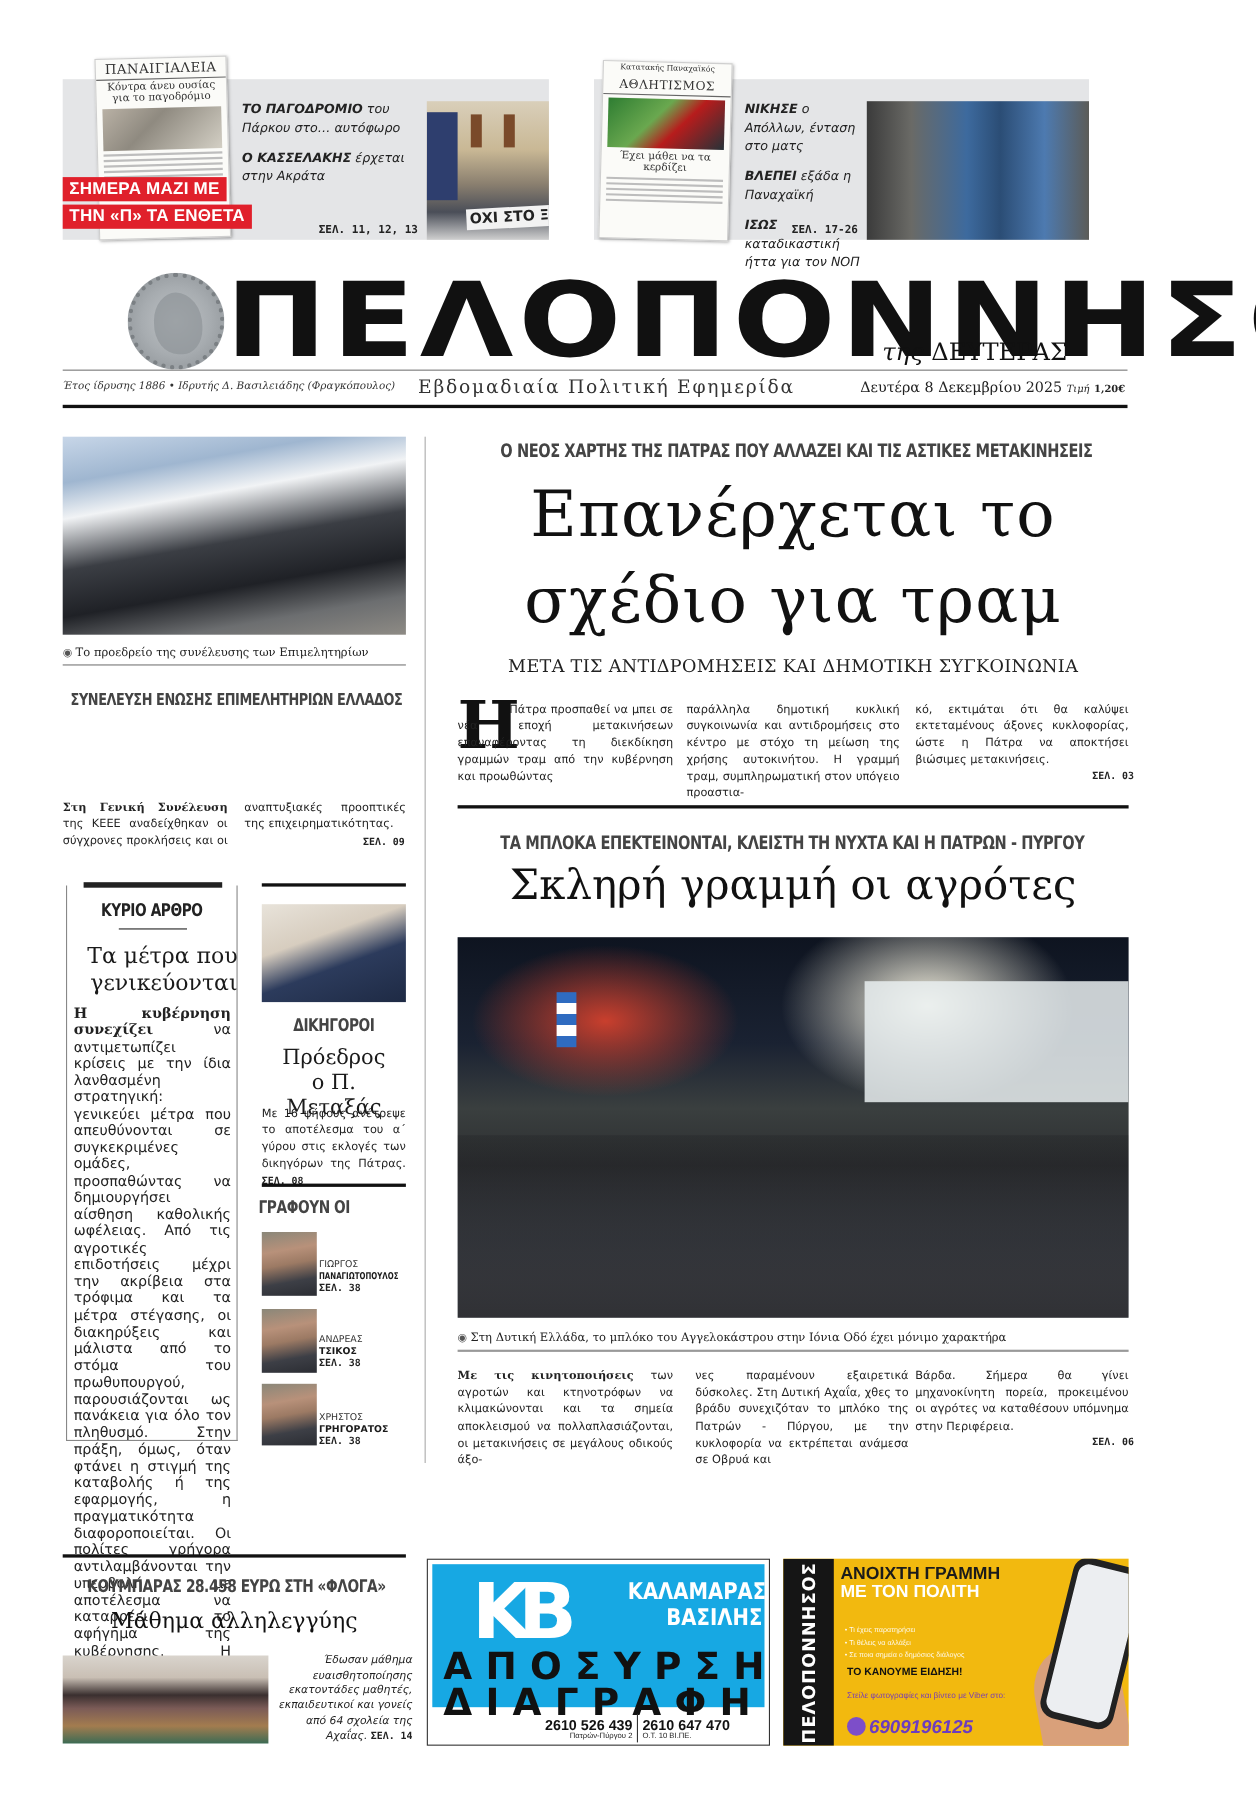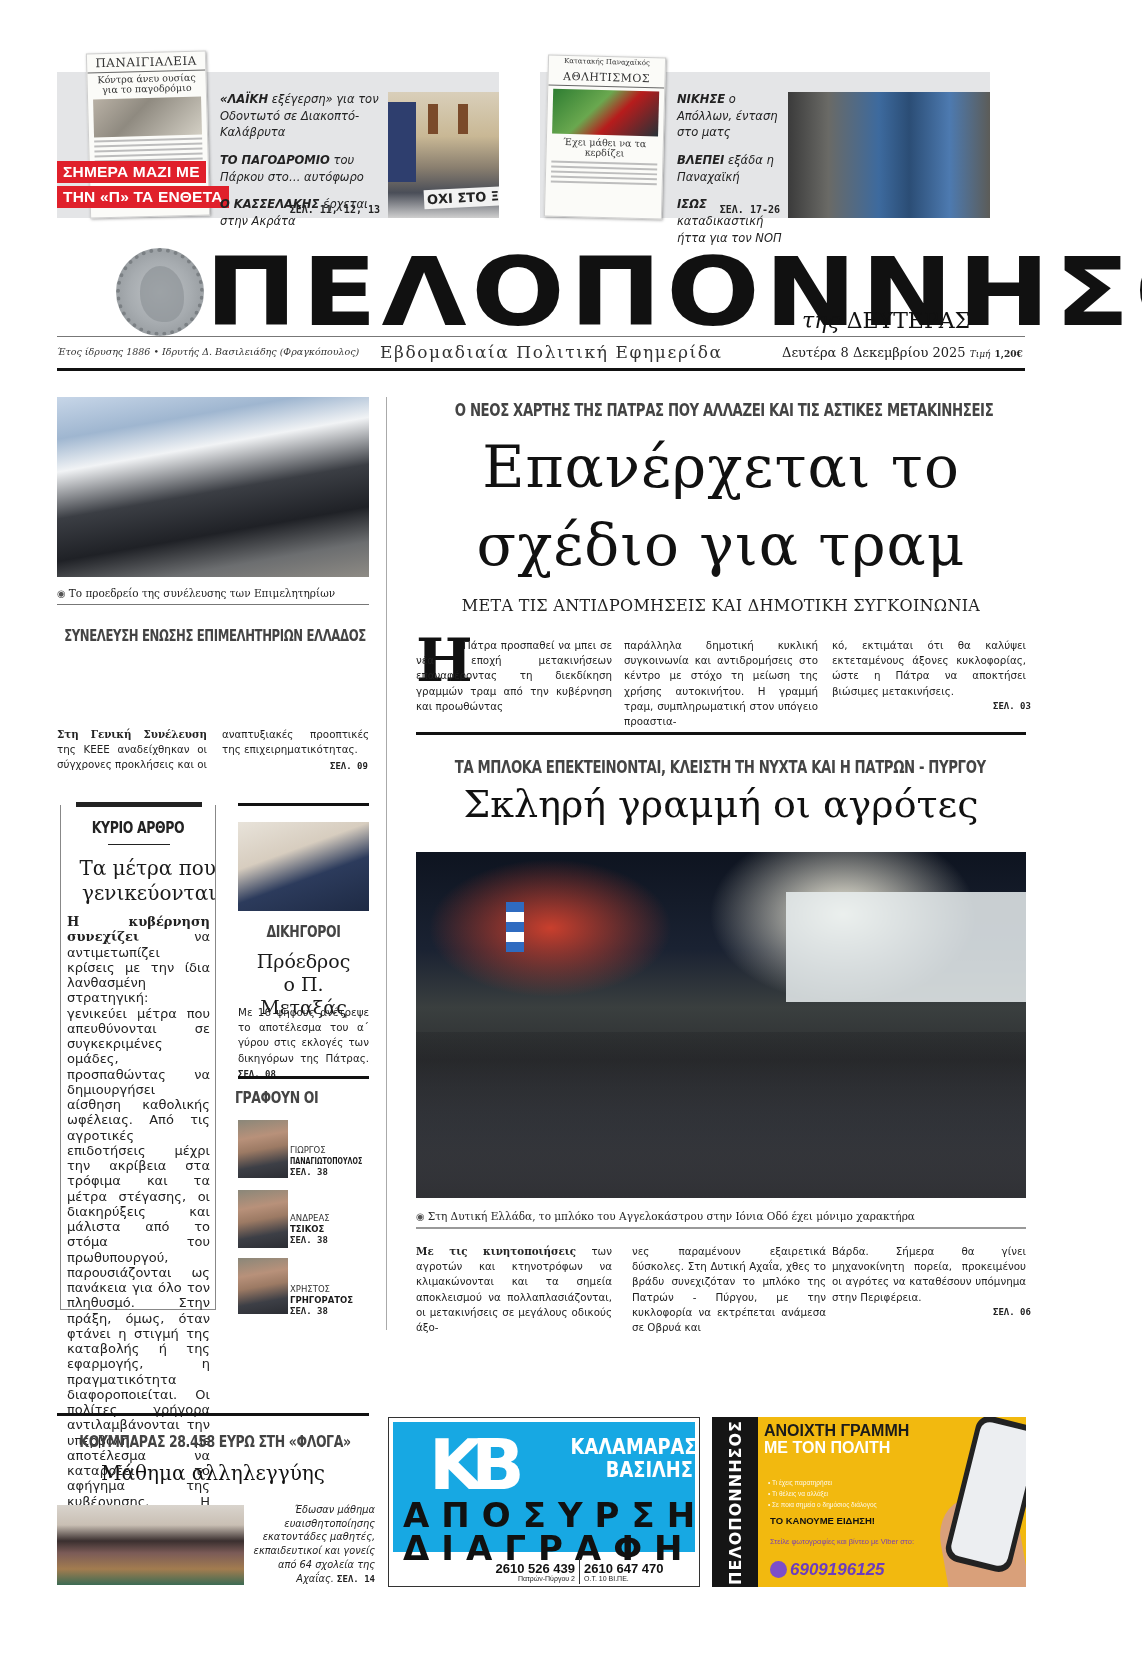--- a/index.html
+++ b/index.html
@@ -92,21 +92,20 @@
       <div></div>
       <div></div>
       <div></div>
       <div></div>
     </div>
 </div>
 <div class="abs red-tag" style="left:57px;top:161px;">ΣΗΜΕΡΑ ΜΑΖΙ ΜΕ</div>
 <div class="abs red-tag" style="left:57px;top:186px;">ΤΗΝ «Π» ΤΑ ΕΝΘΕΤΑ</div>
 
 <div class="abs" style="left:220px;top:91px;width:160px;">
-  <div class="promo-item"><b>«ΛΑΪΚΗ</b><span> εξέγερση» για τον Οδοντωτό σε Διακοπτό-Καλάβρυτα</span></div>
   <div class="promo-item"><b>ΤΟ ΠΑΓΟΔΡΟΜΙΟ</b><span> του Πάρκου στο… αυτόφωρο</span></div>
   <div class="promo-item"><b>Ο ΚΑΣΣΕΛΑΚΗΣ</b><span> έρχεται στην Ακράτα</span></div>
 </div>
 <div class="abs promo-pages" style="left:280px;top:204px;width:100px;">ΣΕΛ. 11, 12, 13</div>
 <div class="abs photo-station" style="left:388px;top:92px;width:111px;height:126px;">
   <div style="position:absolute;left:0;top:10px;width:28px;height:80px;background:#2e3e6e;"></div>
   <div style="position:absolute;left:40px;top:12px;width:10px;height:30px;background:#7a4a2a;"></div>
   <div style="position:absolute;left:70px;top:12px;width:10px;height:30px;background:#7a4a2a;"></div>
   <div style="position:absolute;left:36px;top:96px;width:90px;background:#f2f2f2;color:#222;font-family:'DejaVu Sans',sans-serif;font-weight:bold;font-size:13px;padding:2px 3px;white-space:nowrap;transform:rotate(-3deg);">ΟΧΙ ΣΤΟ ΞΕΔΟΝ</div>
 </div>

